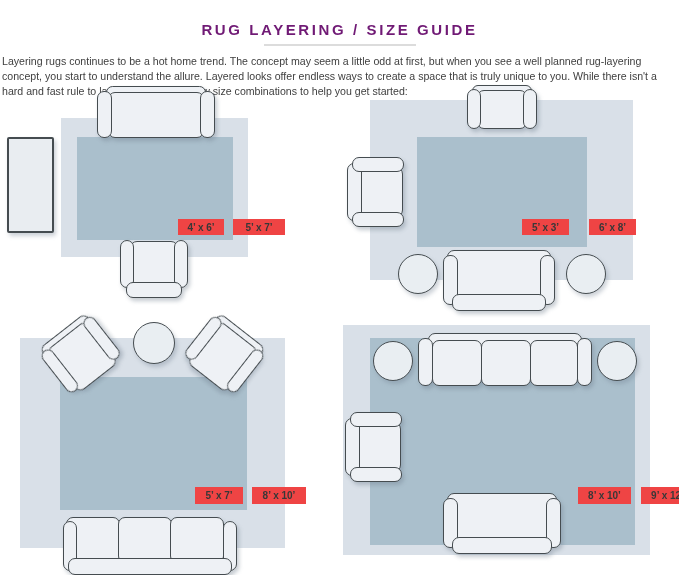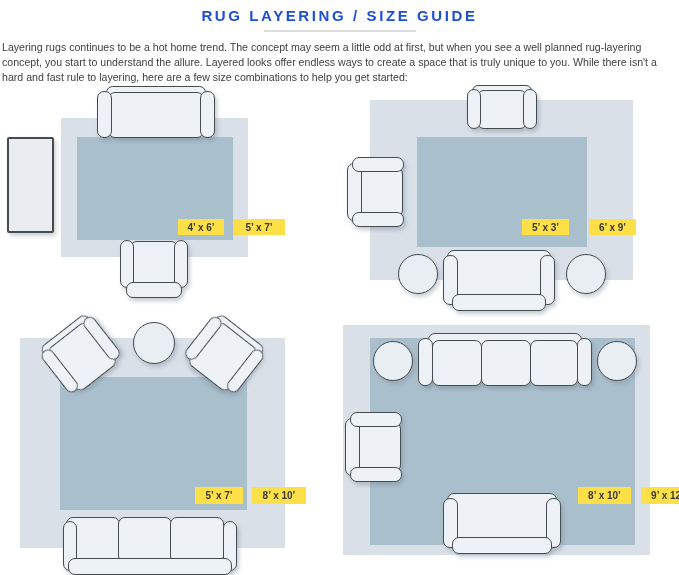--- a/index.html
+++ b/index.html
@@ -1,35 +1,35 @@
 <!DOCTYPE html>
 <html><head>
 <meta charset="utf-8">
 <style>
   html,body{margin:0;padding:0;background:#fff;}
   .page{position:relative;width:679px;height:575px;overflow:hidden;background:#fff;
         font-family:"Liberation Sans",sans-serif;}
-  .title{margin:0;padding-top:7px;text-align:center;font-size:15px;font-weight:bold;
-         letter-spacing:2.6px;color:#1d4ed8;}
+  .title{margin:0;padding-top:21px;text-align:center;font-size:15px;font-weight:bold;
+         letter-spacing:2.6px;color:#701a75;}
   .divider{width:152px;height:2px;background:#dcdcdc;margin:6px auto 8px auto;}
   .intro{margin:0;padding:0 2px;font-size:10.6px;line-height:15px;color:#404040;}
   .canvas{position:absolute;inset:0;}
   .rug{position:absolute;}
   .rug.light{background:#d9e0e8;}
   .rug.dark{background:#aabfcc;}
   .furn{position:absolute;filter:drop-shadow(2px 3px 2px rgba(110,124,140,.40));}
   .fp{position:absolute;box-sizing:border-box;background:#eef1f5;
       border:1.5px solid #454c50;border-radius:7px;}
   .console{position:absolute;box-sizing:border-box;background:#e9edf1;
            border:2px solid #454c50;border-radius:2px;
            filter:drop-shadow(2px 3px 2px rgba(110,124,140,.35));}
   .ottoman{position:absolute;box-sizing:border-box;background:#e9eef2;
            border:1.5px solid #454c50;border-radius:50%;
            filter:drop-shadow(2px 3px 2px rgba(110,124,140,.35));}
-  .sizetag{position:absolute;background:#fde047;color:#383838;font-size:10px;
+  .sizetag{position:absolute;background:#ef4444;color:#383838;font-size:10px;
            font-weight:bold;display:flex;align-items:center;justify-content:center;
            white-space:nowrap;}
 </style>
 </head>
 <body>
 
 <div class="page">
 
   <h1 class="title">RUG LAYERING / SIZE GUIDE</h1>
   <div class="divider"></div>
@@ -80,21 +80,21 @@
       <div class="fp" style="left:4px;top:0;width:104px;height:48px"></div>
       <div class="fp" style="left:0;top:5px;width:15px;height:50px"></div>
       <div class="fp" style="left:97px;top:5px;width:15px;height:50px"></div>
       <div class="fp" style="left:9px;top:44px;width:94px;height:17px"></div>
     </div>
 
     <div class="ottoman" style="left:398px;top:254px;width:40px;height:40px"></div>
     <div class="ottoman" style="left:566px;top:254px;width:40px;height:40px"></div>
 
     <div class="sizetag" style="left:522px;top:219px;width:47px;height:16px">5’ x 3’</div>
-    <div class="sizetag" style="left:589px;top:219px;width:47px;height:16px">6’ x 9’</div>
+    <div class="sizetag" style="left:589px;top:219px;width:47px;height:16px">6’ x 8’</div>
 
     <div class="rug light" style="left:20px;top:338px;width:265px;height:210px"></div>
     <div class="rug dark" style="left:60px;top:377px;width:187px;height:133px"></div>
 
     <div class="furn" style="left:48px;top:324px;width:66px;height:62px;transform:rotate(-38deg)">
       <div class="fp" style="left:4px;top:0;width:58px;height:13px"></div>
       <div class="fp" style="left:8px;top:6px;width:50px;height:54px"></div>
       <div class="fp" style="left:0;top:5px;width:13px;height:51px"></div>
       <div class="fp" style="left:53px;top:5px;width:13px;height:51px"></div>
     </div>

